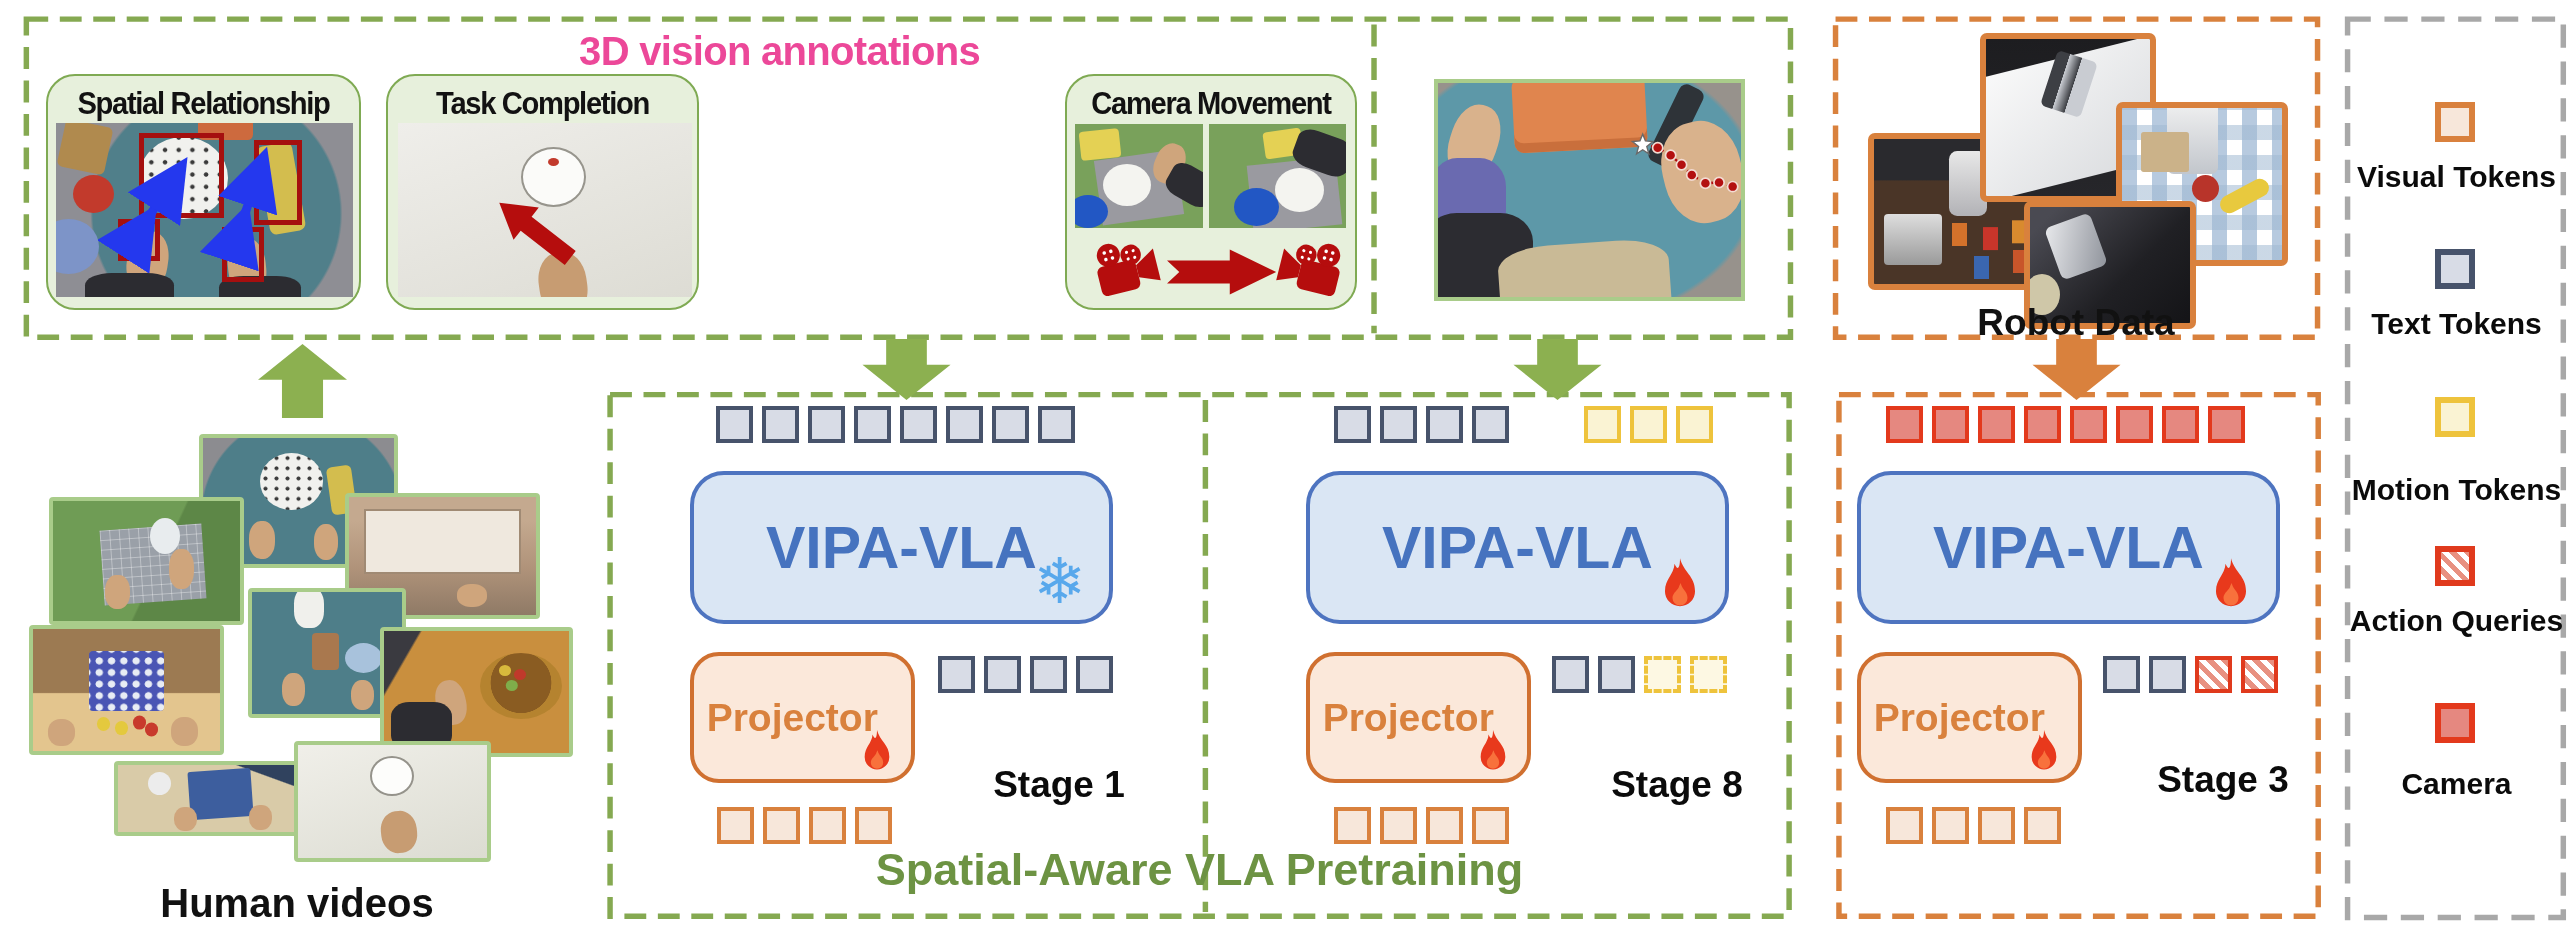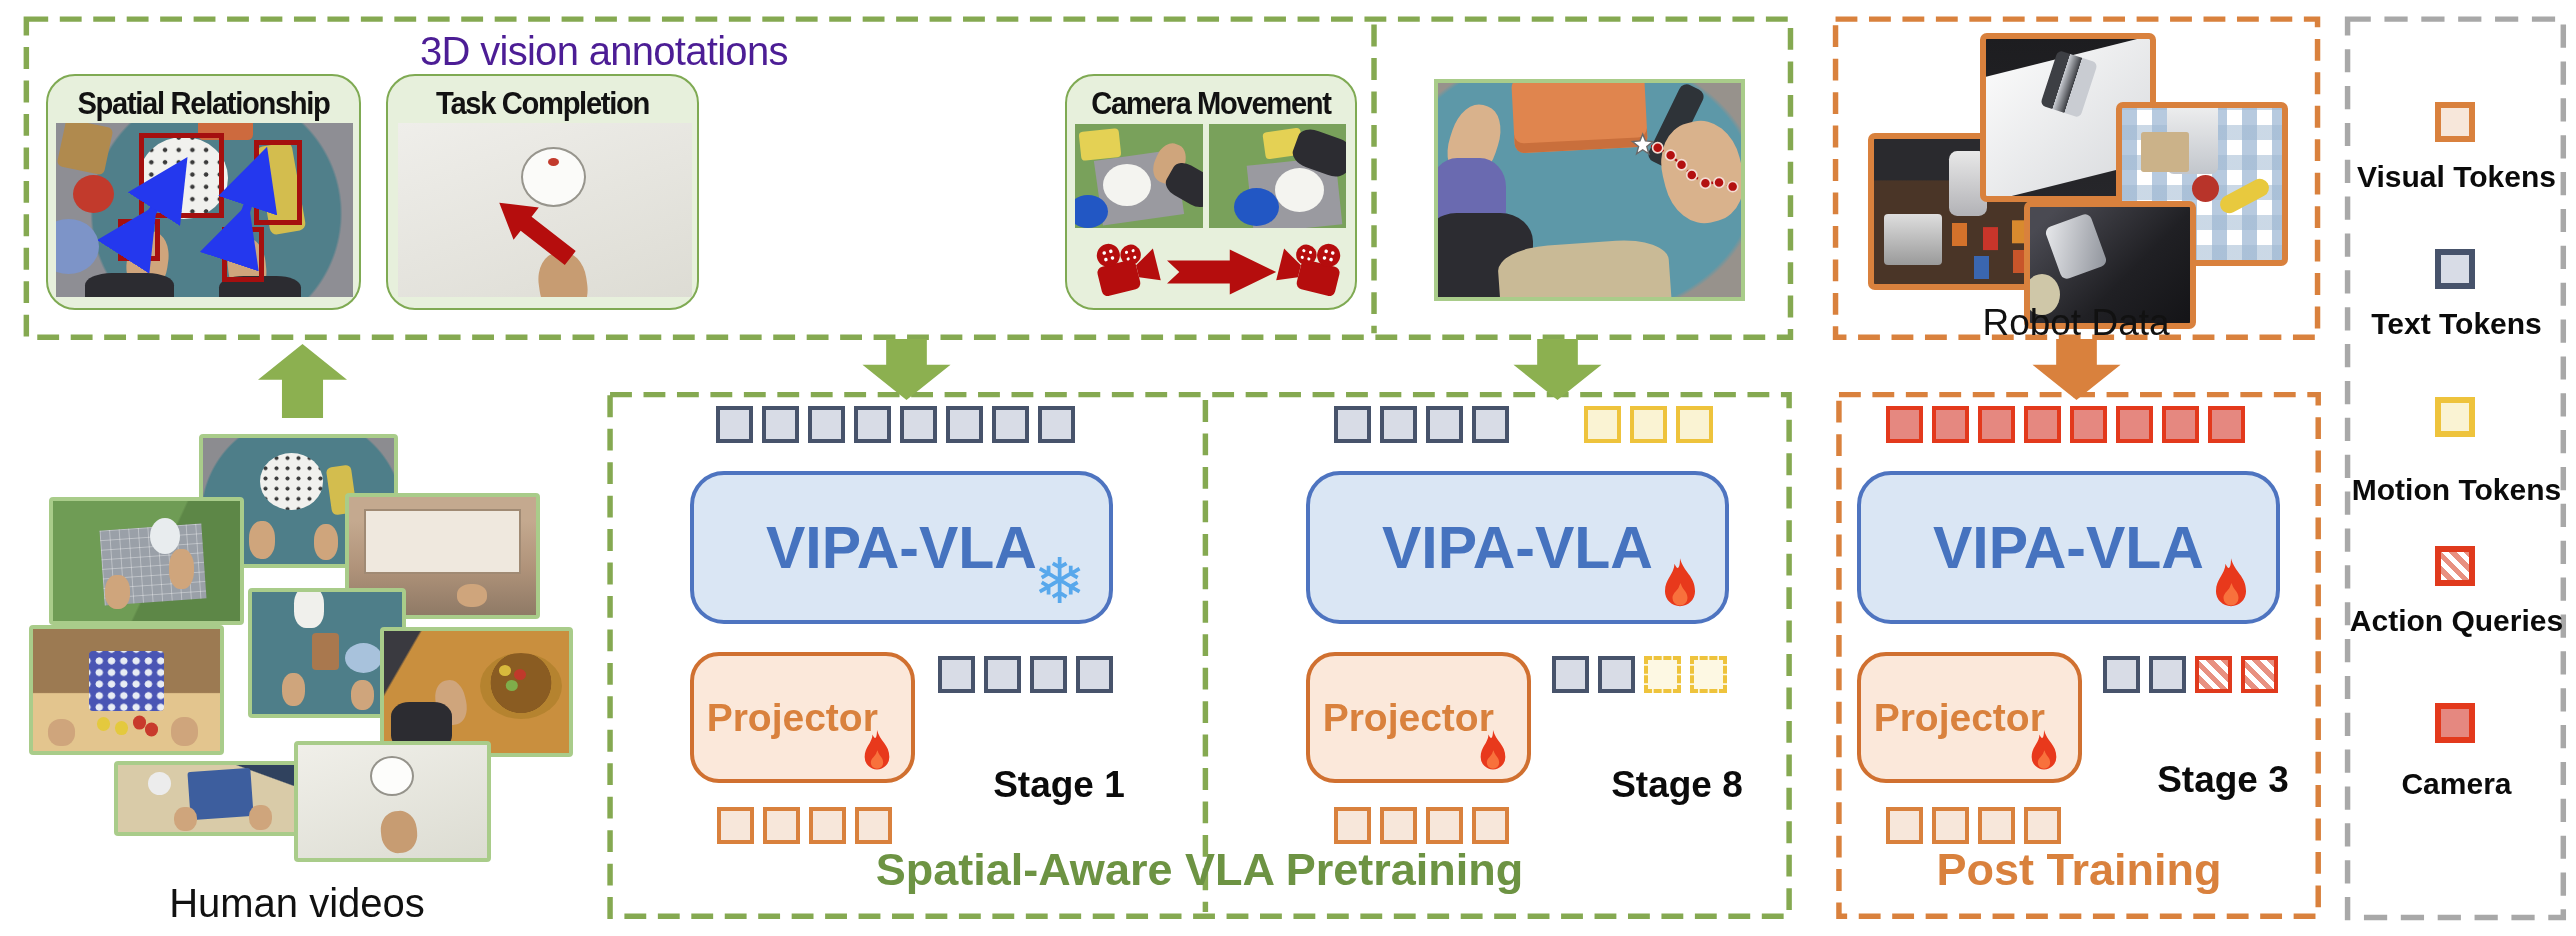--- a/index.html
+++ b/index.html
@@ -5,23 +5,23 @@
   html,body{margin:0;padding:0;background:#ffffff;}
   #canvas{position:relative;width:2576px;height:936px;background:#ffffff;overflow:hidden;
           font-family:"Liberation Sans", sans-serif;}
   svg{display:block;}
   .abs{position:absolute;}
 
   
   #frames{position:absolute;left:0;top:0;z-index:0;}
 
   
-  .green-title{position:absolute;z-index:4;color:#4c1d95;font-size:40px;font-weight:400;
-               text-align:left;letter-spacing:-0.7px;}
-  .black-label{position:absolute;z-index:6;color:#111;font-weight:400;text-align:center;}
+  .green-title{position:absolute;z-index:4;color:#ec4899;font-size:40px;font-weight:700;
+               text-align:right;letter-spacing:-0.7px;}
+  .black-label{position:absolute;z-index:6;color:#111;font-weight:700;text-align:center;}
 
   
   .card{position:absolute;z-index:3;background:#e7f0dc;border:2.7px solid #7faa53;border-radius:29px;
         box-sizing:border-box;}
   .card-title{position:relative;margin-top:9.6px;text-align:center;font-size:31px;font-weight:700;
               color:#121212;letter-spacing:-1.4px;transform:scaleX(.94);}
   .ph{position:absolute;overflow:hidden;background:#8e8e94;}
   .rbox{position:absolute;border:5.5px solid #a50f0f;box-sizing:border-box;background:transparent;}
   .hand{position:absolute;background:#cfa57c;border-radius:45%;}
   .sleeve{position:absolute;background:#2c2c31;border-radius:30%;}
@@ -438,21 +438,20 @@
       <span class="token" data-type="action_query"></span>
       <span class="token" data-type="action_query"></span>
     </div>
   <div class="token-row" style="left:1886px;top:807px;">
       <span class="token" data-type="visual"></span>
       <span class="token" data-type="visual"></span>
       <span class="token" data-type="visual"></span>
       <span class="token" data-type="visual"></span>
     </div>
   <div class="stage-label" style="left:2134px;top:759px;width:178px;">Stage 3</div>
-  <div class="big-orange" style="left:1874px;top:844px;width:410px;">Post Training</div>
 
   <div class="legend-swatch" style="left:2435px;top:102px;" data-type="visual"></div>
   <div class="legend-label" style="left:2347px;top:158px;">Visual Tokens</div>
 
   <div class="legend-swatch" style="left:2435px;top:249px;" data-type="text"></div>
   <div class="legend-label" style="left:2347px;top:305px;">Text Tokens</div>
 
   <div class="legend-swatch" style="left:2435px;top:397px;" data-type="motion"></div>
   <div class="legend-label" style="left:2347px;top:471px;">Motion Tokens</div>
 

